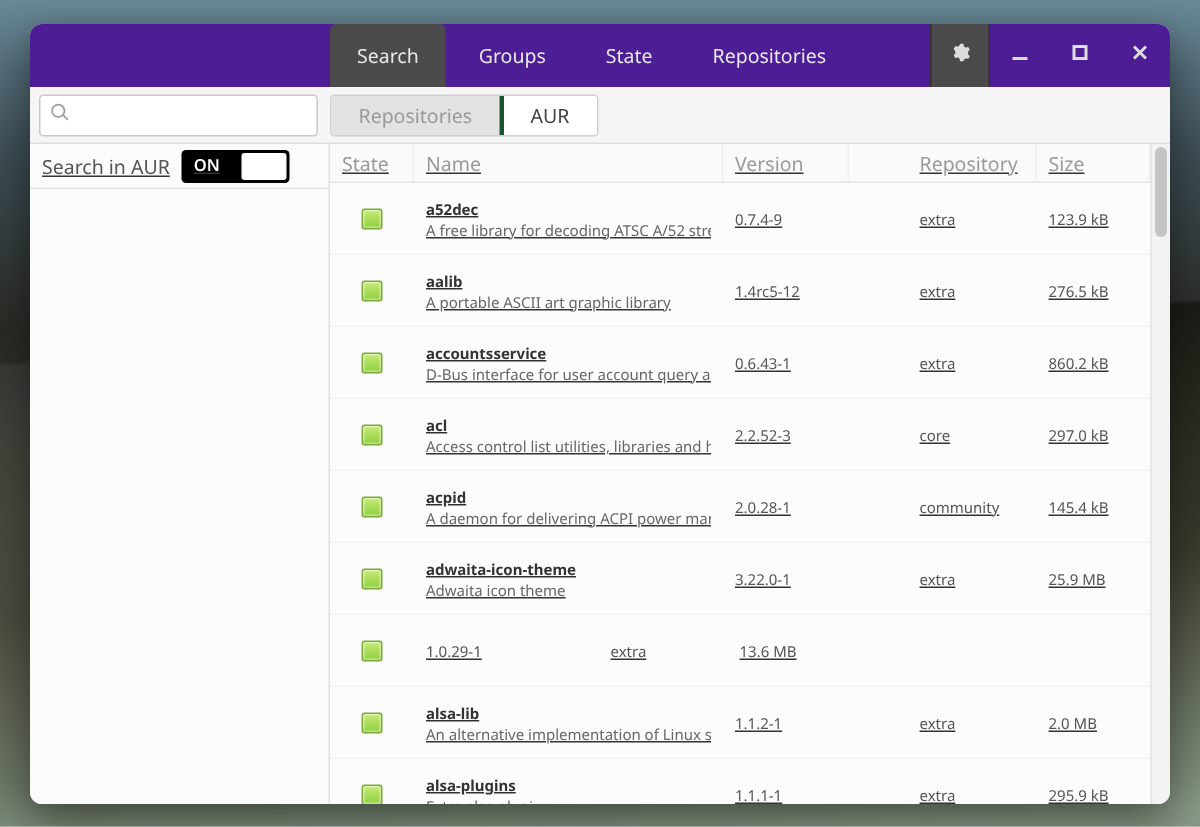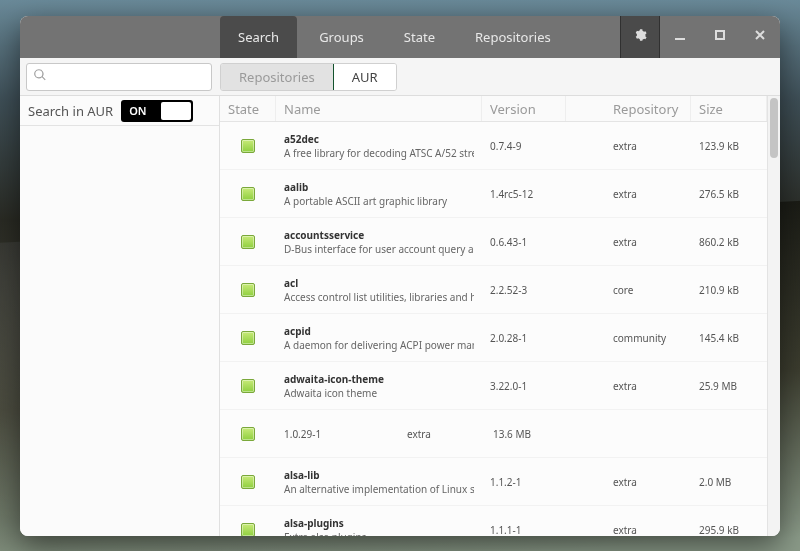--- a/index.html
+++ b/index.html
@@ -20,21 +20,21 @@
     background: #fcfcfc;
     border-radius: 8px;
     box-shadow: 0 10px 30px rgba(0,0,0,0.5);
     display: flex;
     flex-direction: column;
     overflow: hidden;
   }
   
   .titlebar {
     height: 42px;
-    background: #737373;
+    background: #4c1d95;
     display: flex;
     align-items: stretch;
     color: #eaeaea;
     position: relative;
   }
   .titlebar .spacer-left { width: 200px; }
   .titlebar .tabs {
     display: flex;
     align-items: stretch;
     gap: 4px;
@@ -105,27 +105,28 @@
     display:flex; align-items:center;
     font-size:13px;
     background:#fff;
     color:#444;
     cursor:pointer;
   }
   .subtabs .subtab.disabled {
     background:#e2e2e2;
     color:#9a9a9a;
   }
-  .subtabs .subtab + .subtab { border-left:1px solid #14532d; }
+  .subtabs .subtab + .subtab { border-left:3px solid #14532d; }
 
   
   .body {
     flex:1;
     display:flex;
     min-height:0;
+    text-decoration:underline;
   }
   .sidebar {
     width: 200px;
     border-right: 1px solid #e0e0e0;
     background:#fbfbfb;
     display:flex; flex-direction:column;
   }
   .aur-row {
     height: 30px;
     display:flex; align-items:center;
@@ -346,21 +347,21 @@
             <div class="row">
               <div class="c-state">
                 <div class="pkg-checkbox"></div>
               </div>
               <div class="c-name">
                 <div class="name">acl</div>
                 <div class="desc">Access control list utilities, libraries and hea</div>
               </div>
               <div class="c-version">2.2.52-3</div>
               <div class="c-repo">core</div>
-              <div class="c-size">210.9 kB</div>
+              <div class="c-size">297.0 kB</div>
             </div>
             <div class="row">
               <div class="c-state">
                 <div class="pkg-checkbox"></div>
               </div>
               <div class="c-name">
                 <div class="name">acpid</div>
                 <div class="desc">A daemon for delivering ACPI power manage</div>
               </div>
               <div class="c-version">2.0.28-1</div>

